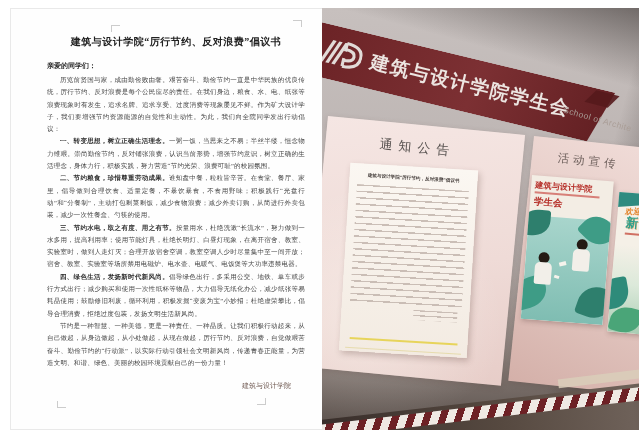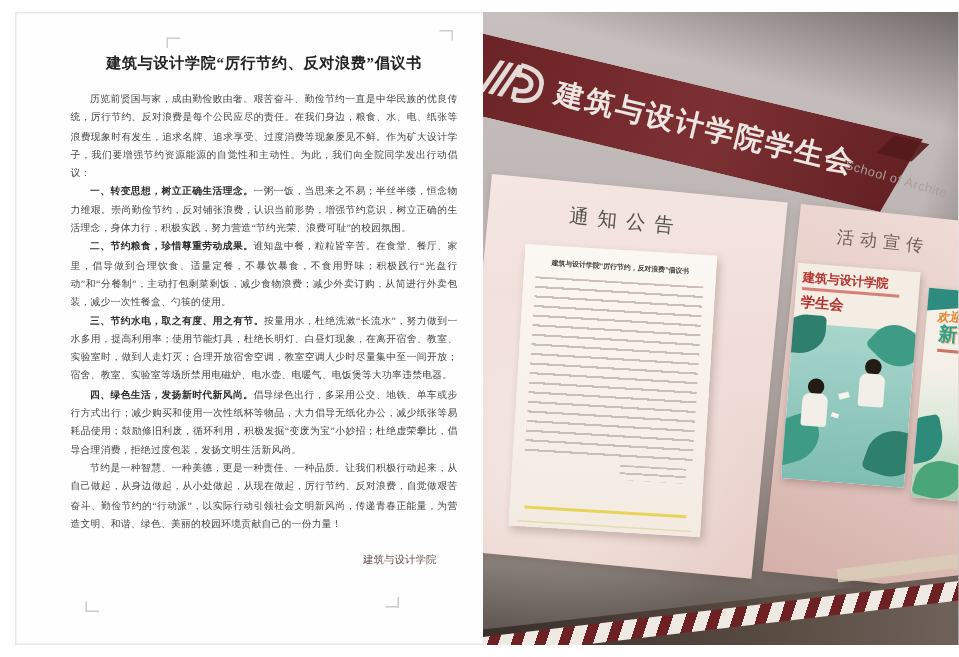--- a/index.html
+++ b/index.html
@@ -113,20 +113,21 @@
 
 <div class="canvas">
 
   <div class="doc-page">
     <div class="cmark tl"></div>
     <div class="cmark tr"></div>
     <div class="cmark bl"></div>
     <div class="cmark br"></div>
 
     <div class="doc-title">建筑与设计学院“厉行节约、反对浪费”倡议书</div>
+    <div class="doc-salut">亲爱的同学们：</div>
     <p class="doc-para">历览前贤国与家，成由勤俭败由奢。艰苦奋斗、勤俭节约一直是中华民族的优良传统，厉行节约、反对浪费是每个公民应尽的责任。在我们身边，粮食、水、电、纸张等浪费现象时有发生，追求名牌、追求享受、过度消费等现象屡见不鲜。作为矿大设计学子，我们要增强节约资源能源的自觉性和主动性。为此，我们向全院同学发出行动倡议：</p>
     <p class="doc-para"><span class="lead">一、转变思想，树立正确生活理念。</span><span>一粥一饭，当思来之不易；半丝半缕，恒念物力维艰。崇尚勤俭节约，反对铺张浪费，认识当前形势，增强节约意识，树立正确的生活理念，身体力行，积极实践，努力营造“节约光荣、浪费可耻”的校园氛围。</span></p>
     <p class="doc-para"><span class="lead">二、节约粮食，珍惜尊重劳动成果。</span><span>谁知盘中餐，粒粒皆辛苦。在食堂、餐厅、家里，倡导做到合理饮食、适量定餐，不暴饮暴食，不食用野味；积极践行“光盘行动”和“分餐制”，主动打包剩菜剩饭，减少食物浪费；减少外卖订购，从简进行外卖包装，减少一次性餐盒、勺筷的使用。</span></p>
     <p class="doc-para"><span class="lead">三、节约水电，取之有度、用之有节。</span><span>按量用水，杜绝洗漱“长流水”，努力做到一水多用，提高利用率；使用节能灯具，杜绝长明灯、白昼灯现象，在离开宿舍、教室、实验室时，做到人走灯灭；合理开放宿舍空调，教室空调人少时尽量集中至一间开放；宿舍、教室、实验室等场所禁用电磁炉、电水壶、电暖气、电饭煲等大功率违禁电器。</span></p>
     <p class="doc-para"><span class="lead">四、绿色生活，发扬新时代新风尚。</span><span>倡导绿色出行，多采用公交、地铁、单车或步行方式出行；减少购买和使用一次性纸杯等物品，大力倡导无纸化办公，减少纸张等易耗品使用；鼓励修旧利废，循环利用，积极发掘“变废为宝”小妙招；杜绝虚荣攀比，倡导合理消费，拒绝过度包装，发扬文明生活新风尚。</span></p>
     <p class="doc-para">节约是一种智慧、一种美德，更是一种责任、一种品质。让我们积极行动起来，从自己做起，从身边做起，从小处做起，从现在做起，厉行节约、反对浪费，自觉做艰苦奋斗、勤俭节约的“行动派”，以实际行动引领社会文明新风尚，传递青春正能量，为营造文明、和谐、绿色、美丽的校园环境贡献自己的一份力量！</p>
     <div class="doc-sign">
       <div>建筑与设计学院</div>
 
     </div>

